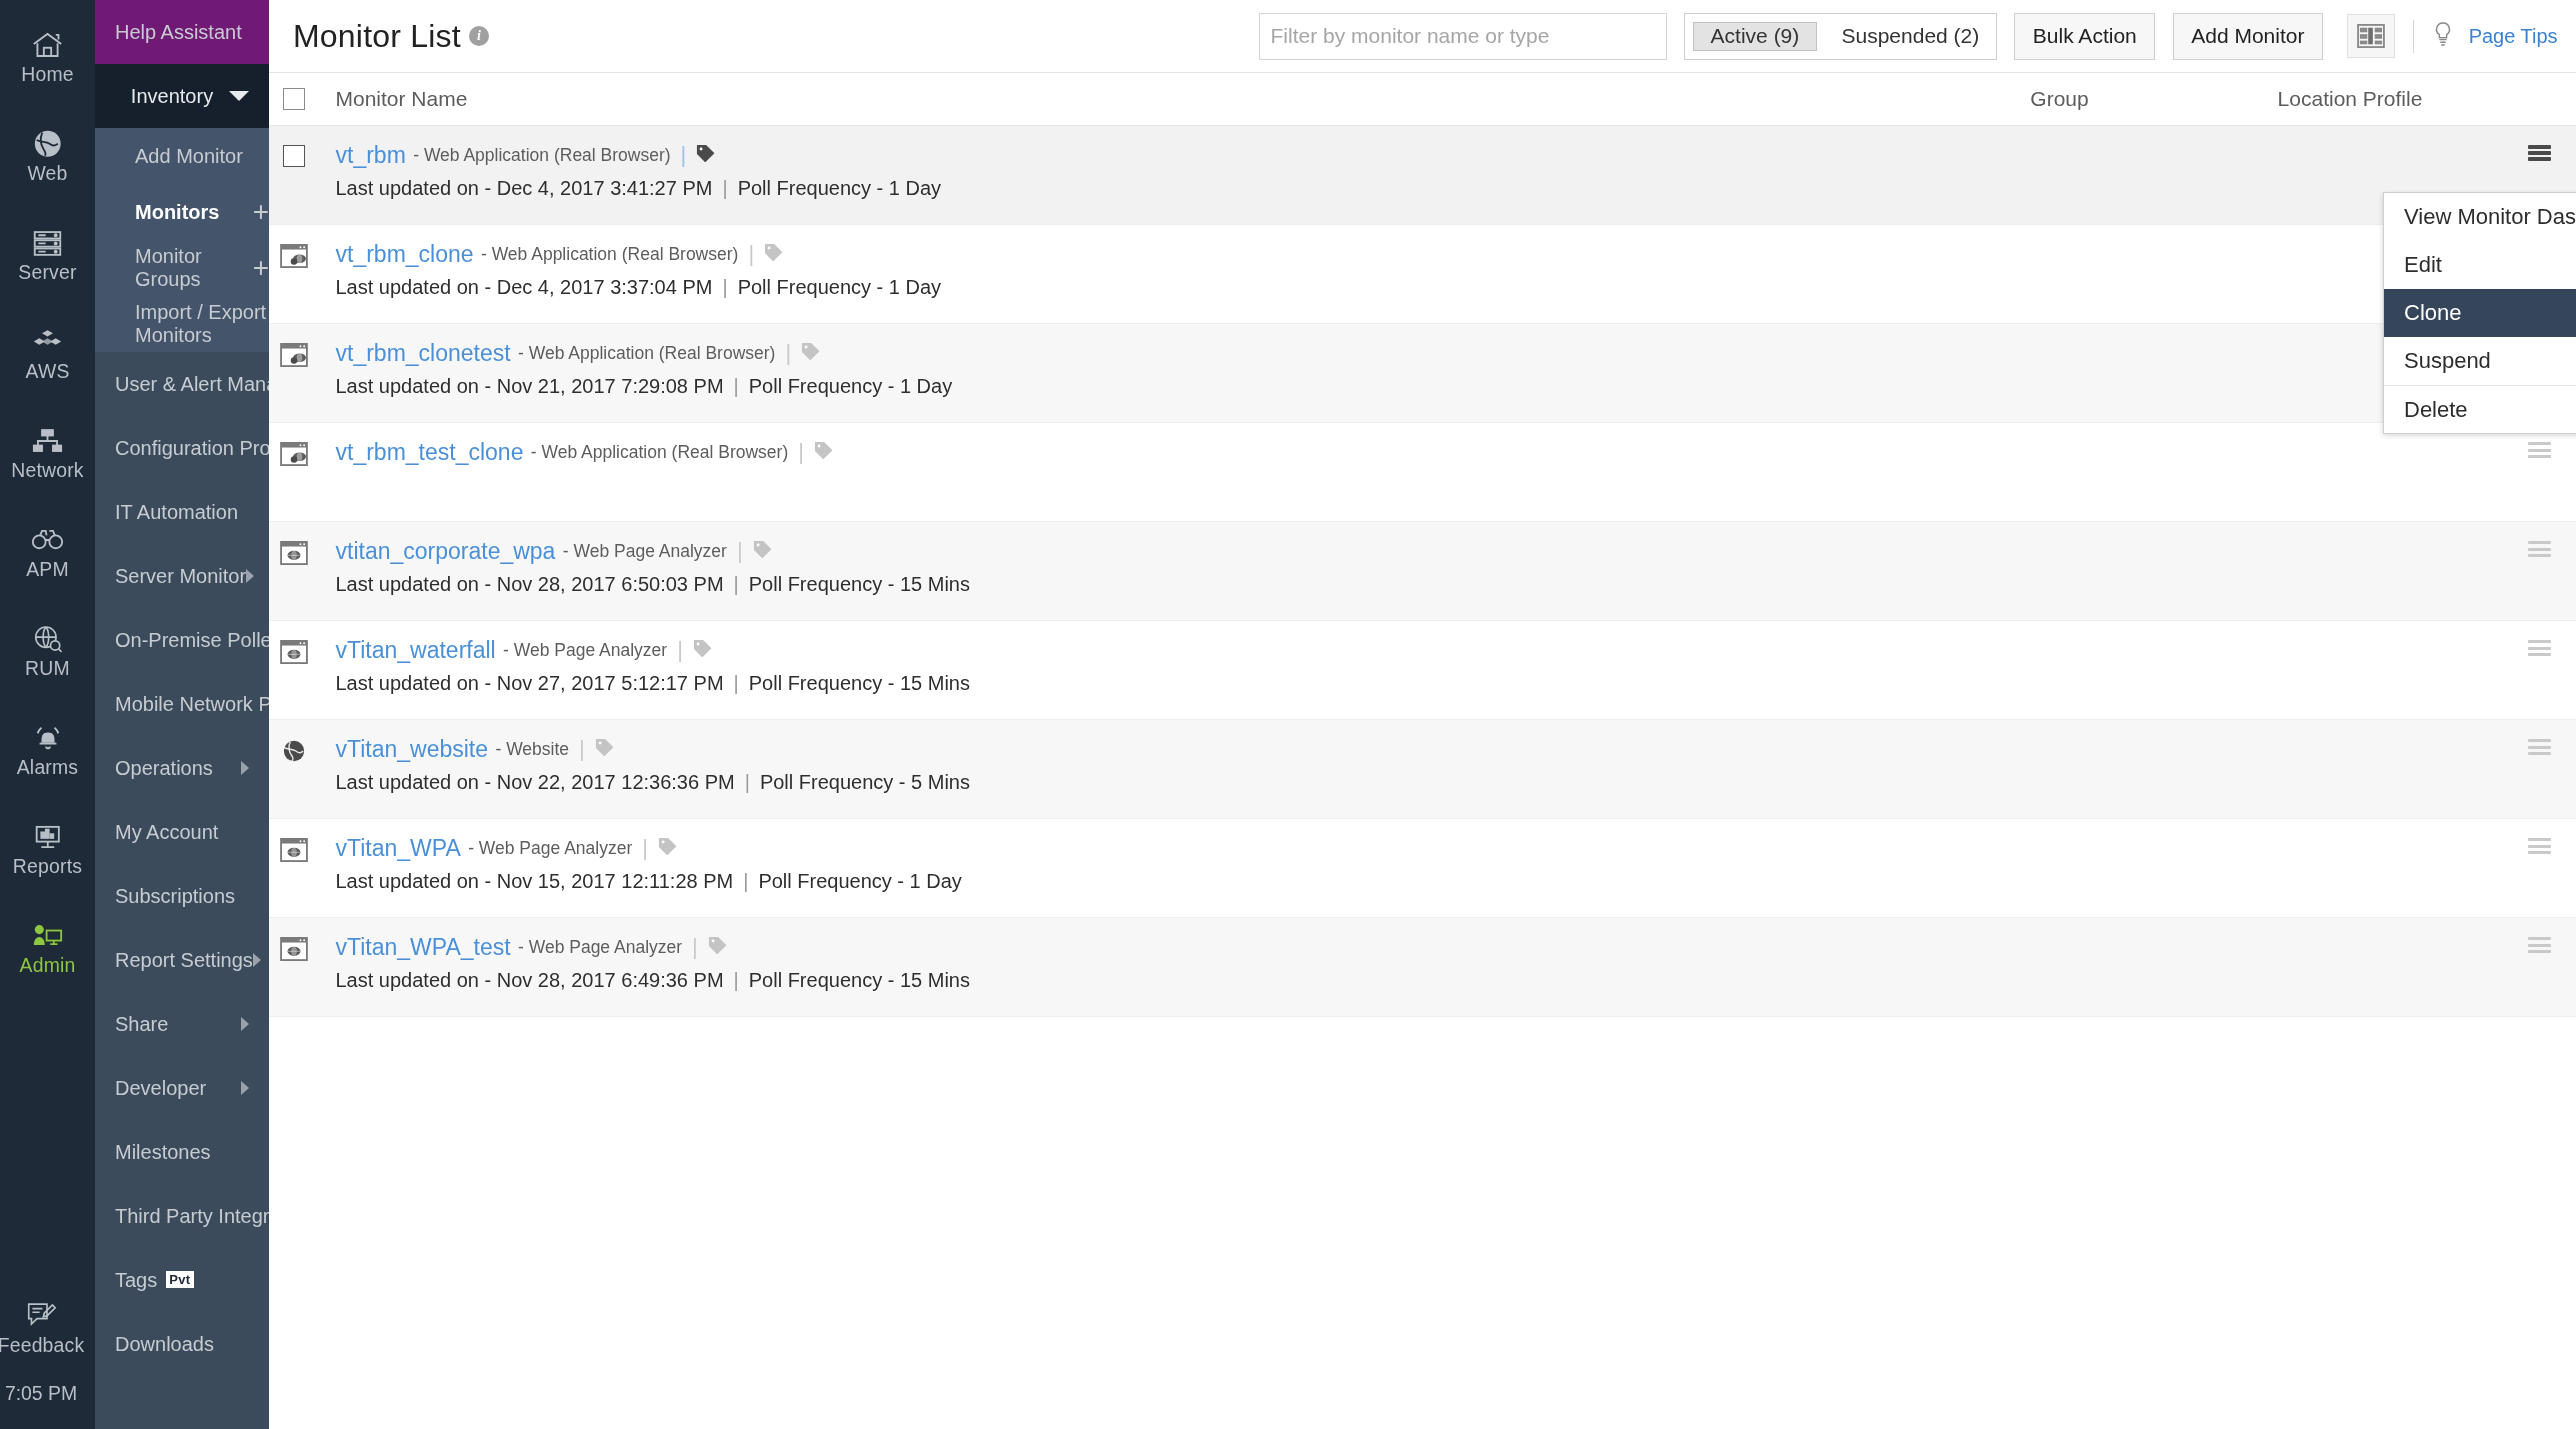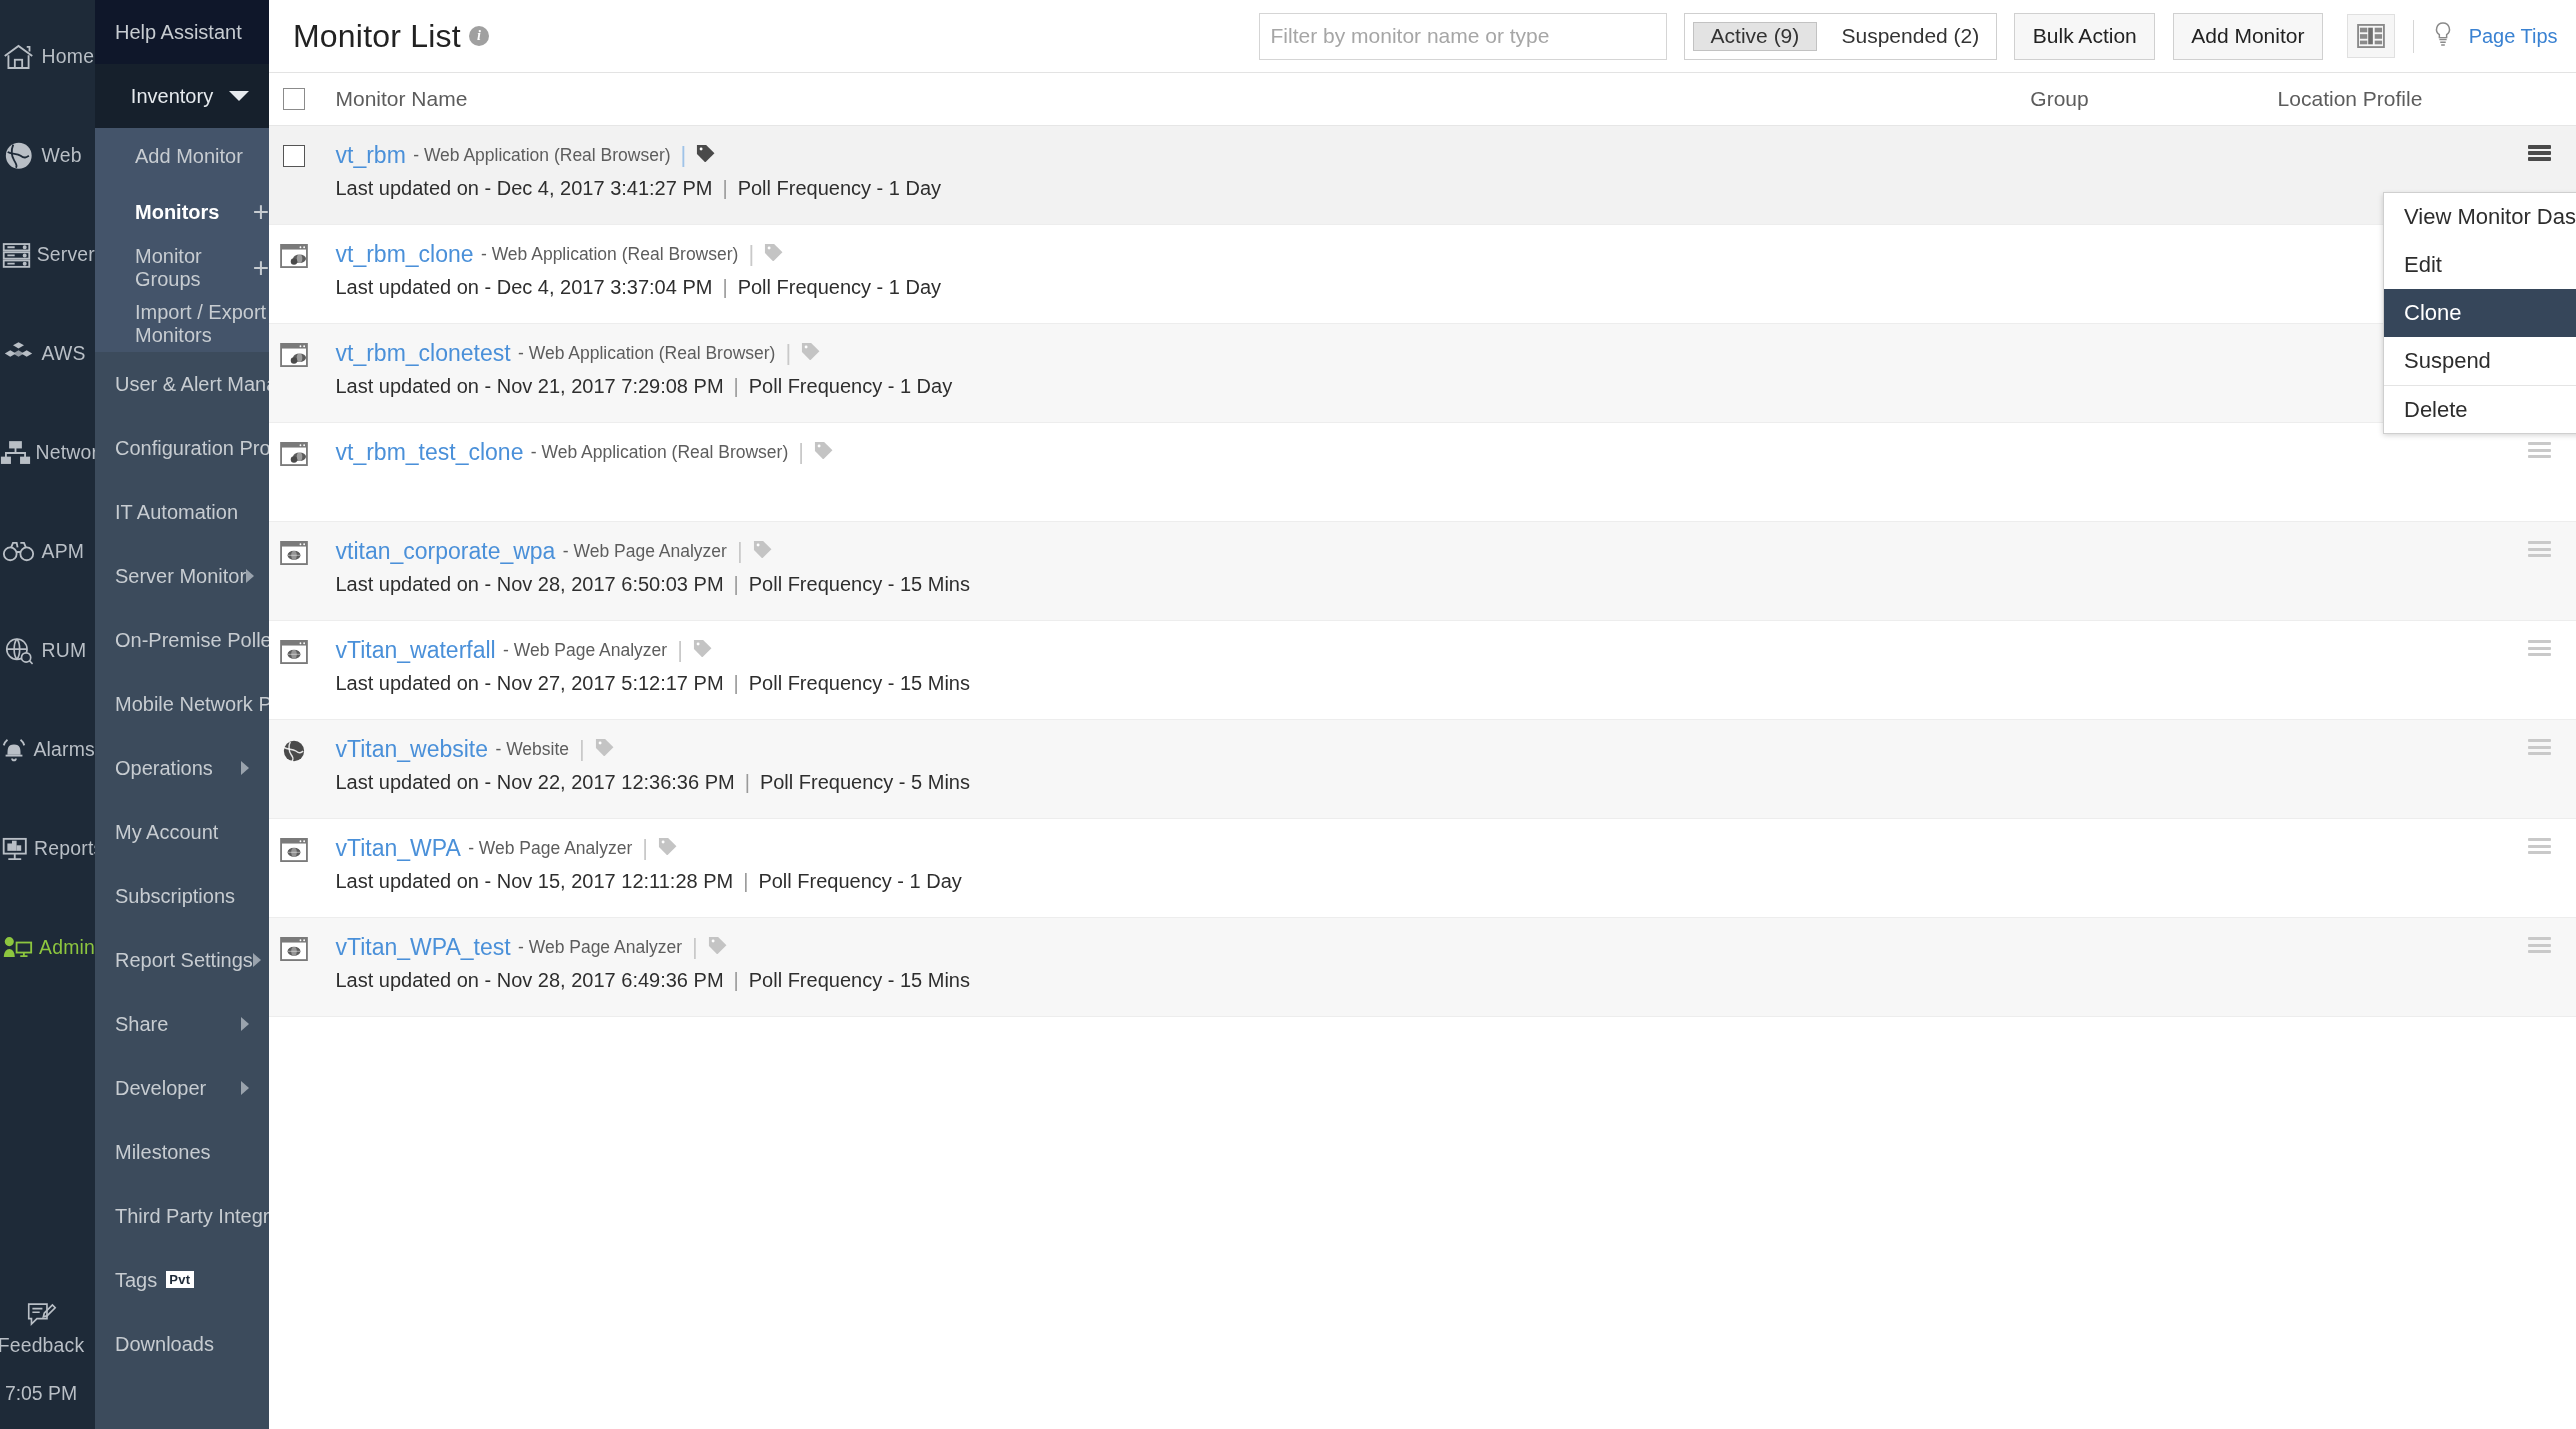--- a/index.html
+++ b/index.html
@@ -15,22 +15,22 @@
   .rail {
     width: 95px; flex: 0 0 95px;
     background: #1e2a38;
     display: flex; flex-direction: column;
     align-items: center;
     padding-top: 7.4px;
     position: relative;
   }
   .rail-item {
     width: 95px; height: 99px;
-    display: flex; flex-direction: row;
-    align-items: center; 
+    display: flex; flex-direction: column;
+    align-items: center; justify-content: center;
     gap: 4.6px;
     color: #b9bfc6;
   }
   .rail-item.active { color: #8dc63f; }
   .rail-label { font-size: 19.4px; letter-spacing: 0.2px; line-height: 1; }
   .rail-ico { width: 37px; height: 31px; display: flex; align-items: center; justify-content: center; }
   .rail-ico svg { display: block; }
   .rail-bottom { position: absolute; bottom: 4px; left: 0; width: 82px; padding-bottom: 11px; }
   .rail-feedback {
     display: flex; flex-direction: column; align-items: center; gap: 5.5px;
@@ -48,21 +48,21 @@
     position: relative;
   }
   .nav-row {
     height: 64px;
     display: flex; align-items: center;
     padding: 0 20px 0 20px;
     position: relative;
     white-space: nowrap;
   }
   .nav-row .txt { flex: 1; }
-  .nav-top { background: #0f172a; }
+  .nav-top { background: #701a75; }
   .nav-expanded { background: #16202c; color: #e6eaee; text-align: center; }
   .nav-sub-wrap { background: #44546a; }
   .nav-sub { height: 56px; padding-left: 40px; display: flex; align-items: center; }
   .nav-sub .txt { flex: 1; }
   .nav-sub.current { color: #ffffff; font-weight: bold; gap: 28px; }
   .caret-down {
     width: 0; height: 0;
     border-left: 10px solid transparent;
     border-right: 10px solid transparent;
     border-top: 10px solid #e6eaee;

